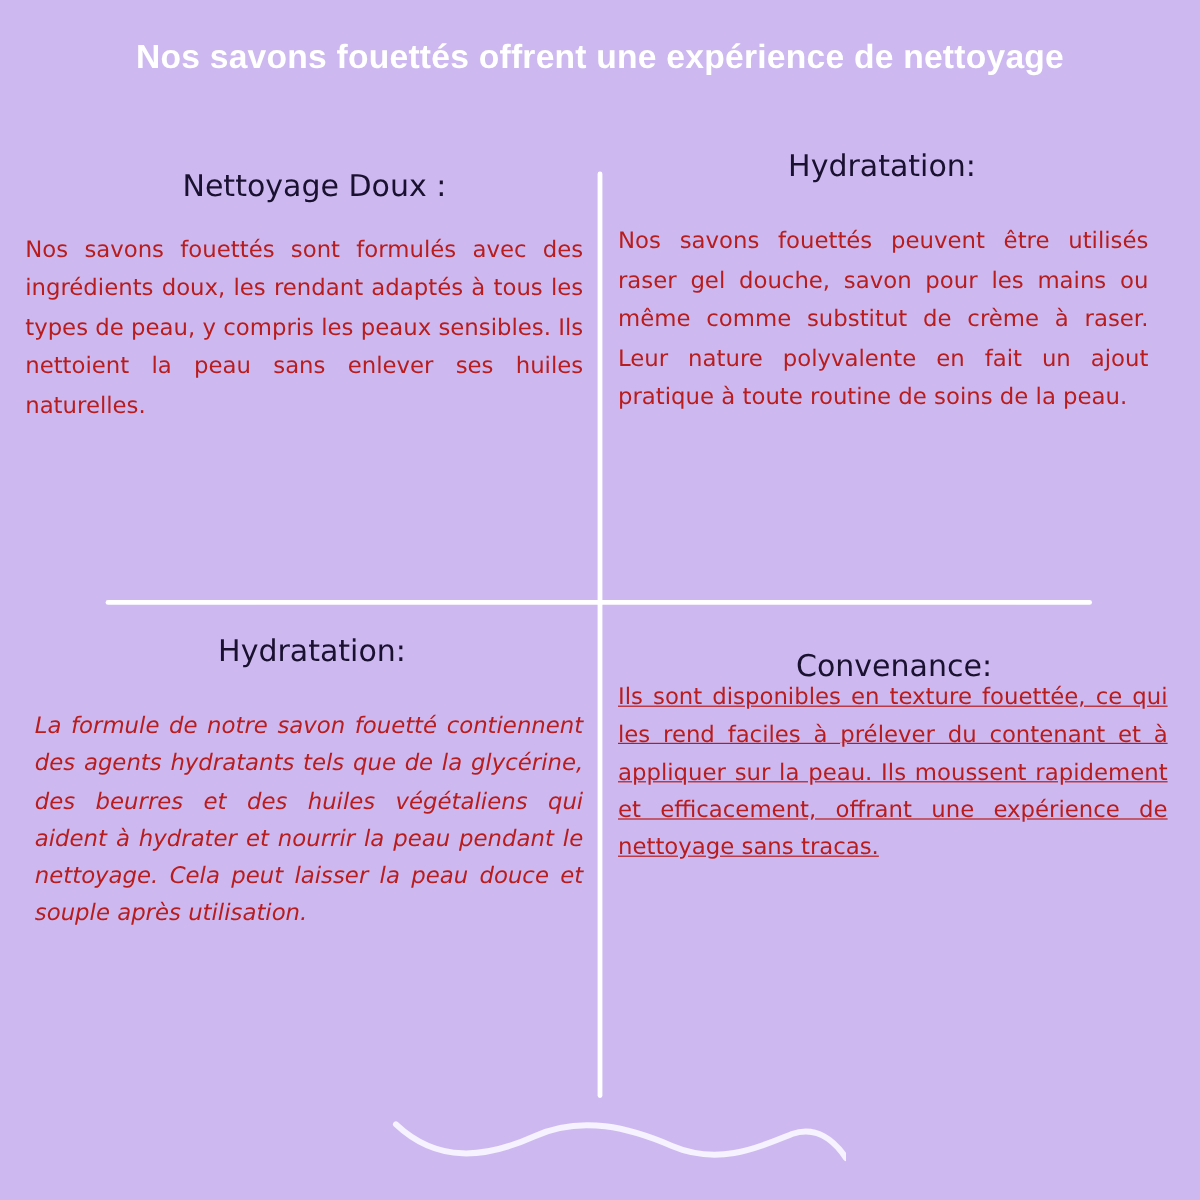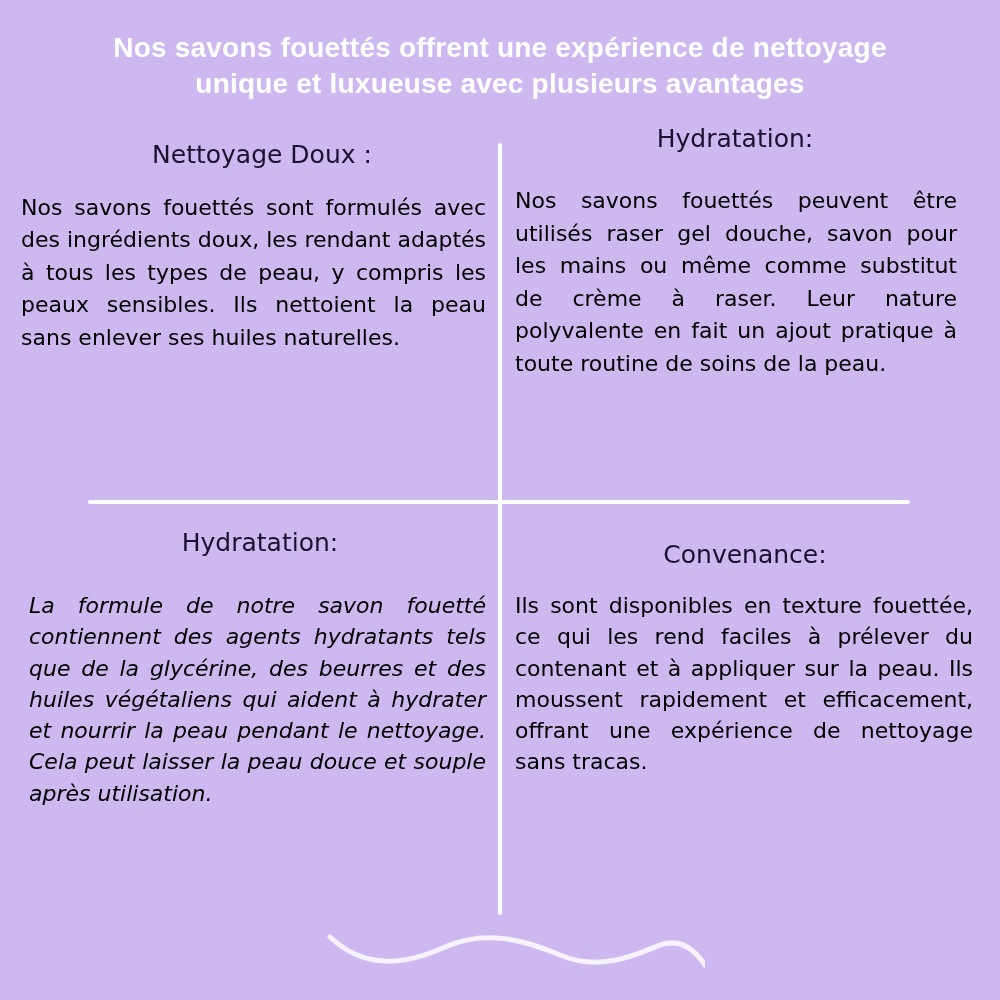--- a/index.html
+++ b/index.html
@@ -53,23 +53,23 @@
     }
     .section-heading {
       color: #1a1030;
       font-family: "DejaVu Sans", sans-serif;
       font-size: 25px;
       line-height: 30px;
       text-align: center;
       white-space: nowrap;
     }
     .section-body {
-      color: #000000;
+      color: #b91c1c;
       font-family: "DejaVu Sans", sans-serif;
-      font-size: 22px;
+      font-size: 19px;
       line-height: 32.4px;
       text-align: justify;
       text-align-last: left;
       hyphens: none;
       word-spacing: 0px;
     }
 
     
     #sec-1 .section-heading {
       position: absolute; left: 0; top: 140px; width: 500px;
@@ -96,38 +96,38 @@
       position: absolute; left: 29px; top: 590px; width: 457px;
       line-height: 31.3px;
       font-style: italic;
     }
 
     
     #sec-4 .section-heading {
       position: absolute; left: 500px; top: 528px; width: 490px; margin-top: 12px;
     }
     #sec-4 .section-body {
-      position: absolute; left: 515px; top: 590px; width: 458px;
+      position: absolute; left: 515px; top: 566px; width: 458px;
       line-height: 31.3px;
+      text-decoration: underline;
     }
 
     .wave {
       position: absolute;
       left: 325px;
       top: 925px;
       width: 380px;
       height: 60px;
     }
   </style>
 </head>
 <body>
 
 <h1 class="page-title" style="margin:0;">
   <span class="line">Nos savons fouettés offrent une expérience de nettoyage</span>
-  <span class="line">unique et luxueuse avec plusieurs avantages</span>
 </h1>
 
 <div class="divider-v"></div>
 <div class="divider-h"></div>
 
 <section class="section" id="sec-1">
   <div class="section-heading">Nettoyage Doux :</div>
   <p class="section-body" style="margin:0;">Nos savons fouettés sont formulés avec des ingrédients doux, les rendant adaptés à tous les types de peau, y compris les peaux sensibles. Ils nettoient la peau sans enlever ses huiles naturelles.</p>
 </section>
 

